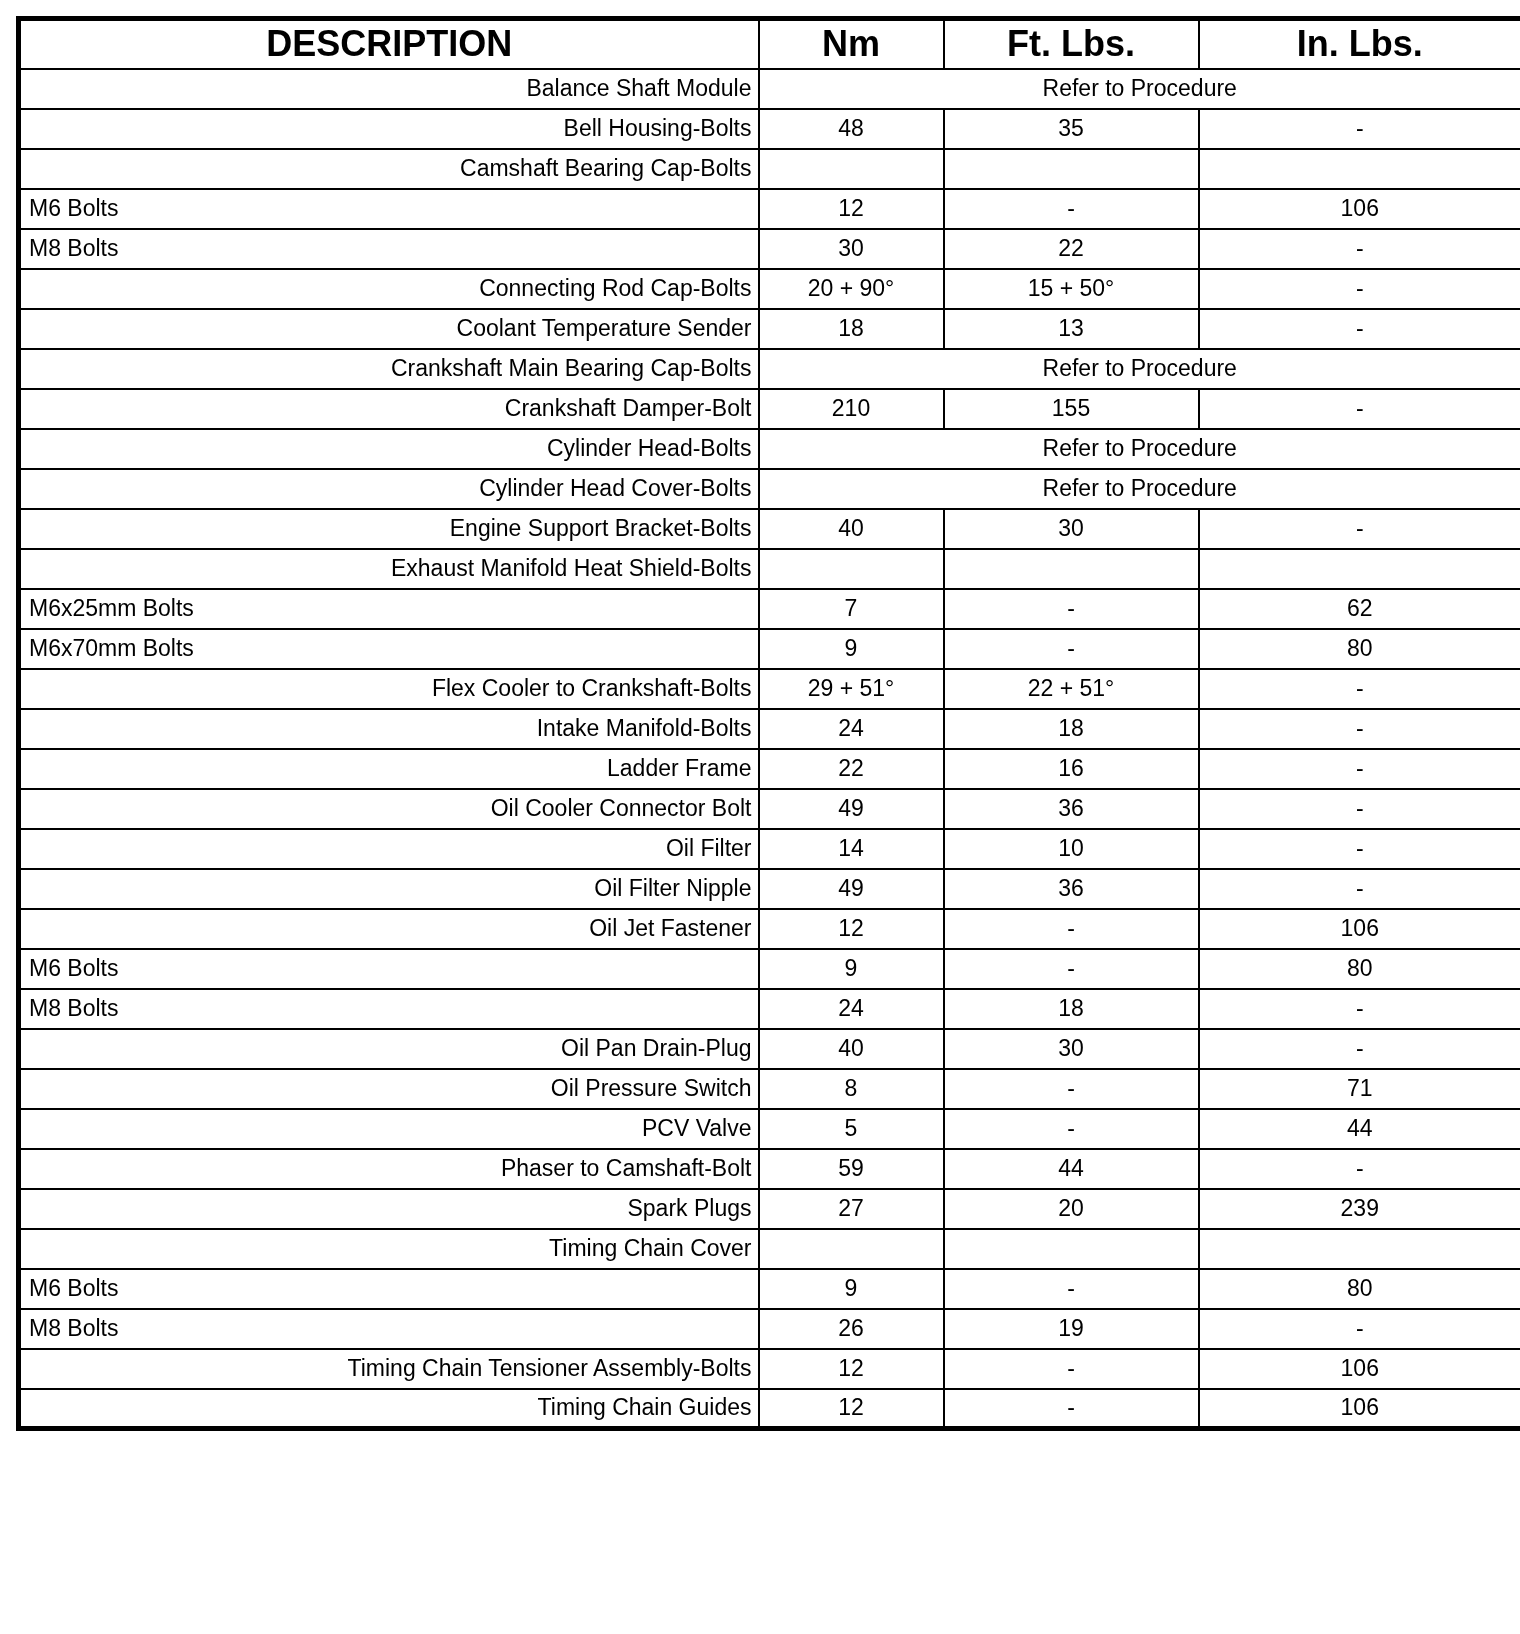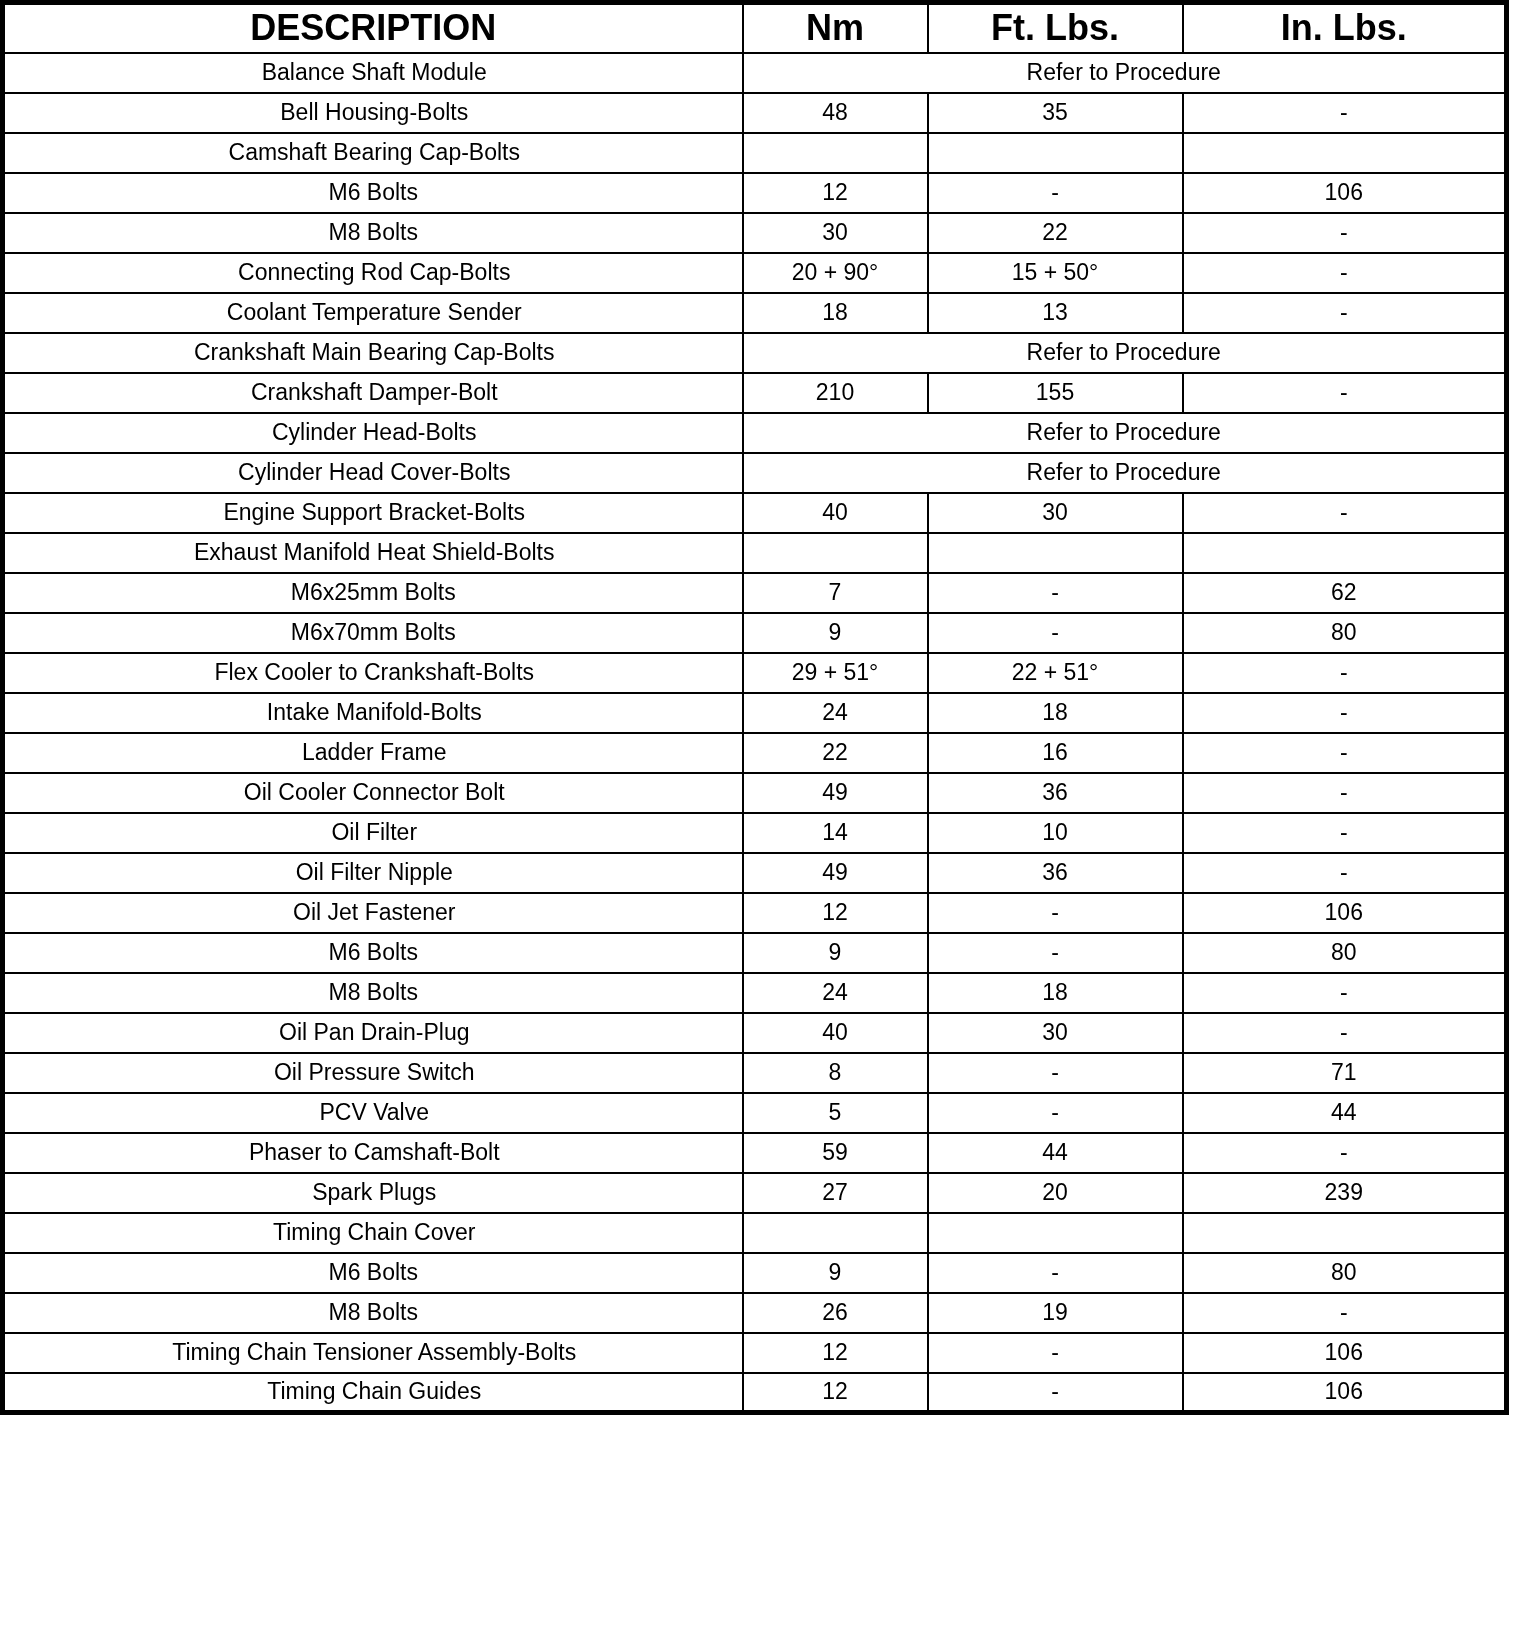--- a/index.html
+++ b/index.html
@@ -6,21 +6,21 @@
     margin: 0;
     padding: 0;
     background: #ffffff;
     font-family: "Liberation Sans", sans-serif;
     color: #000000;
   }
   .page {
     width: 1520px;
     height: 1634px;
     box-sizing: border-box;
-    padding: 0;
+    padding: 16px;
     background: #ffffff;
   }
   table.spec-table {
     border-collapse: collapse;
     table-layout: fixed;
     width: 1504px;
     border: 5px solid #000000;
   }
   table.spec-table th,
   table.spec-table td {
@@ -43,25 +43,25 @@
     border-bottom: 3px solid #000000;
     padding: 0 4px;
   }
   tbody td {
     height: 40px;
     font-size: 23px;
     vertical-align: middle;
     padding: 0 6px;
   }
   tbody td.desc {
-    text-align: center;
+    text-align: right;
     padding-left: 8px;
   }
   tbody td.desc.indent {
-    text-align: center;
+    text-align: left;
     padding-right: 8px;
   }
   tbody td.val {
     text-align: center;
   }
 </style>
 </head>
 <body>
 
 <div class="page">

